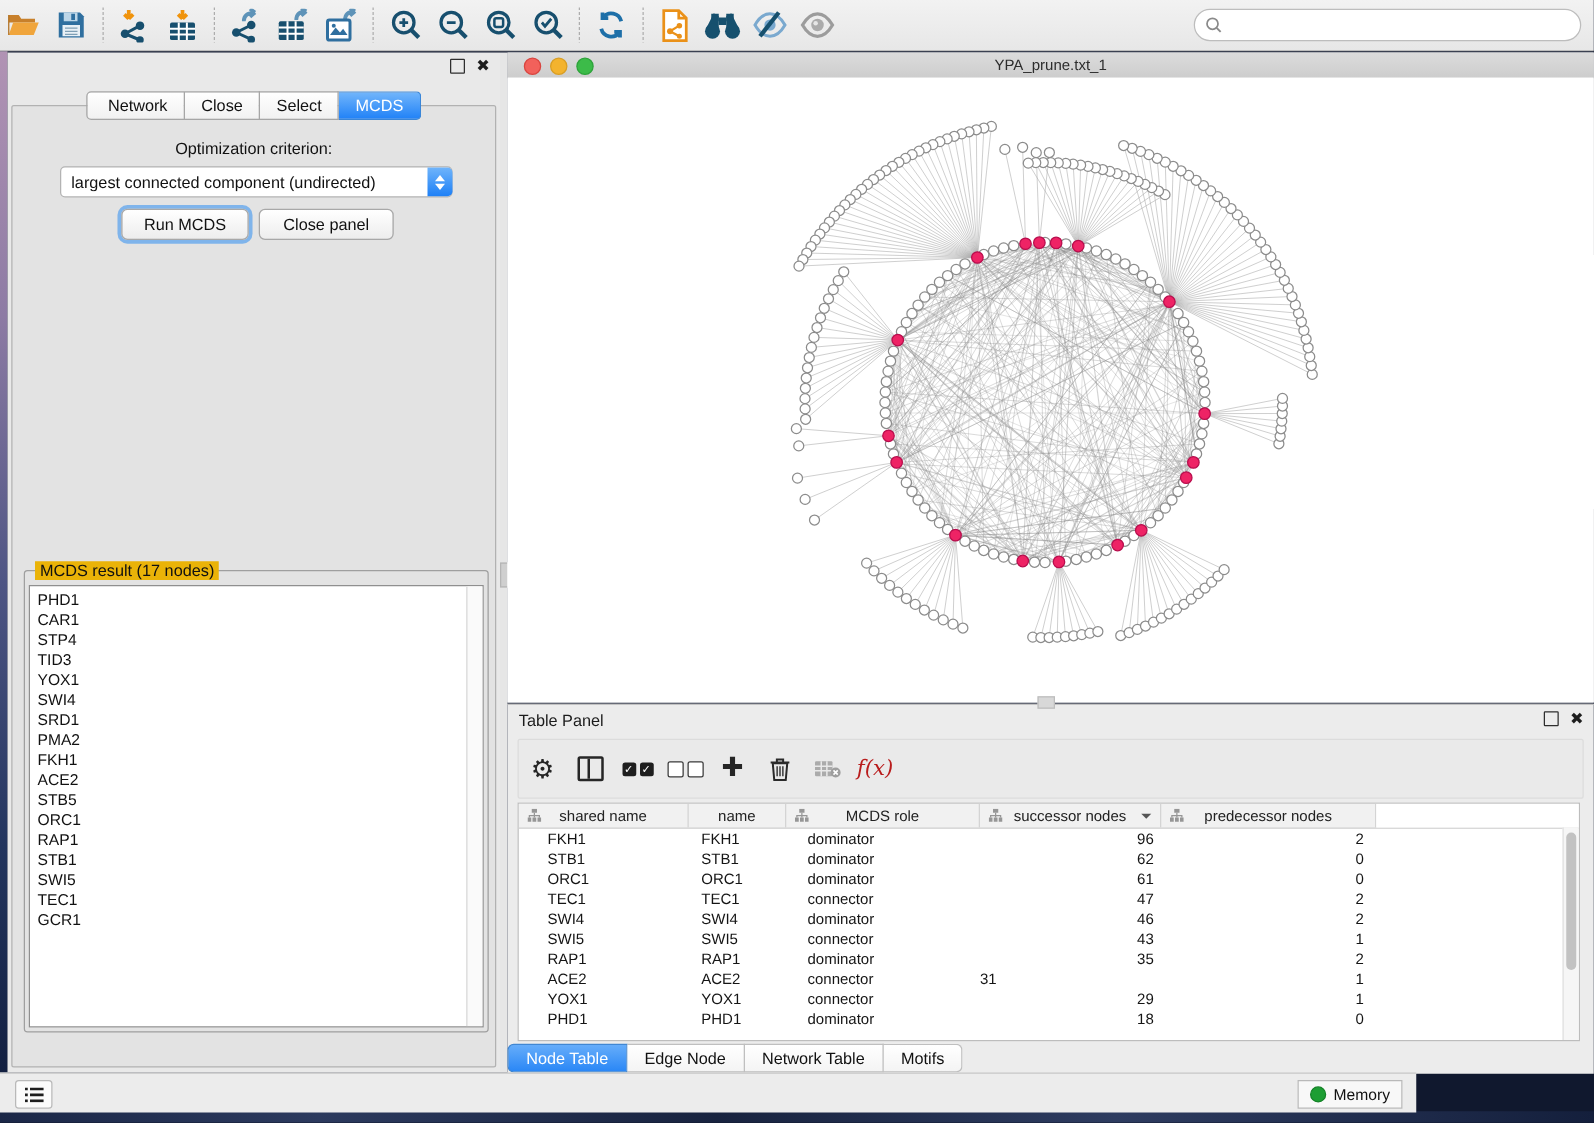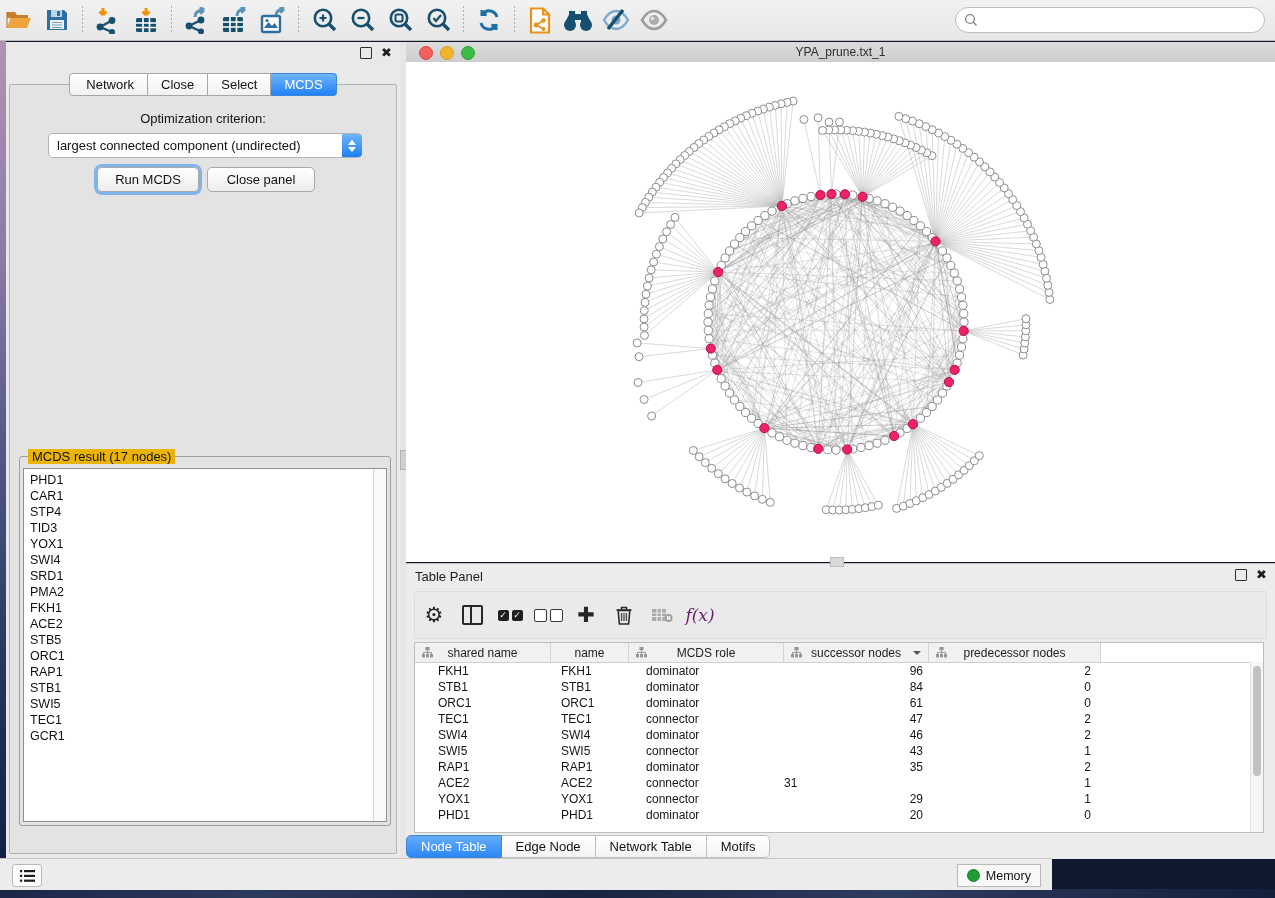--- a/index.html
+++ b/index.html
@@ -81,21 +81,21 @@
   
   #splitter-h-grip{position:absolute;left:830px;top:557px;width:12px;height:8px;
     background:#d8d8d8;border:1px solid #bdbdbd;z-index:5;}
   
   #table-panel{position:absolute;left:406px;top:563px;width:869px;height:295px;
     background:#ececec;border-top:1px solid #c2c2c2;}
   #tp-toolbar{position:absolute;left:8px;top:27px;right:8px;height:46px;
     background:#eaeaea;border:1px solid #dcdcdc;border-radius:2px;
     display:flex;align-items:center;gap:0;}
   .tp-ico{width:38px;display:flex;align-items:center;justify-content:center;color:#262626;}
-  .tp-ico.disabled{color:#701a75;}
+  .tp-ico.disabled{color:#b91c1c;}
   .gear-glyph{font-size:21px;line-height:21px;font-family:"DejaVu Sans",sans-serif;}
   .cols-glyph{width:17px;height:16px;border:2.2px solid #262626;border-radius:2px;position:relative;}
   .cols-glyph:before{content:"";position:absolute;left:6.5px;top:0;bottom:0;width:2.2px;background:#262626;}
   .cb{width:11px;height:11px;border-radius:2px;display:inline-flex;align-items:center;justify-content:center;}
   .cb.on{background:#1e1e1e;color:#fff;font-size:9px;font-weight:bold;}
   .cb.off{border:1.6px solid #3a3a3a;background:#fff;}
   .plus-glyph{font-size:21px;font-weight:bold;line-height:20px;}
   .fx-glyph{font-family:"DejaVu Serif",serif;font-style:italic;font-size:17px;}
   #tp-table{position:absolute;left:8px;top:78px;width:848px;height:189px;
     background:#fff;border:1px solid #bdbdbd;overflow:hidden;}
@@ -110,21 +110,21 @@
   .td{box-sizing:border-box;white-space:nowrap;overflow:hidden;}
   #tp-vscroll{position:absolute;right:0;top:19px;bottom:0;width:12px;background:#f6f6f6;border-left:1px solid #e0e0e0;}
   #tp-vscroll .thumb{position:absolute;left:1.5px;top:4px;width:8px;height:110px;background:#c2c2c2;border-radius:4px;}
   #tp-tabs{position:absolute;left:0;right:0;top:271px;display:flex;justify-content:flex-start;}
   .tp-tab{height:21px;line-height:21px;padding:0 14px;font-size:13px;color:#111;
     background:linear-gradient(#ffffff,#f4f4f4);border:1px solid #bfbfbf;border-left:none;}
   .tp-tab:first-child{border-left:1px solid #bfbfbf;border-radius:5px 0 0 5px;}
   .tp-tab:last-child{border-radius:0 5px 5px 0;}
   .tp-tab.active{background:linear-gradient(#66adfa,#2a87f6);color:#fff;border-color:#4187d2;}
   
-  #status-bar{position:absolute;left:0;top:858px;width:1052px;height:31px;
+  #status-bar{position:absolute;left:0;top:858px;width:1133px;height:31px;
     background:#ececec;border-top:1px solid #c6c6c6;}
   #list-btn{position:absolute;left:12px;top:5px;width:28px;height:21px;background:#fbfbfb;
     border:1px solid #b9b9b9;border-radius:3px;display:flex;align-items:center;justify-content:center;}
   #memory-btn{position:absolute;right:11px;top:5px;height:21px;padding:0 9px;
     background:#f8f8f8;border:1px solid #b9b9b9;display:flex;align-items:center;gap:6px;
     font-size:12.5px;color:#111;}
   #memory-dot{width:11px;height:11px;border-radius:50%;background:#1d9e33;border:1px solid #148227;}
   svg{display:block;}
 </style>
 </head>
@@ -1172,21 +1172,21 @@
           <div class="td" style="width: 136px; text-align: left; padding-left: 23px;">FKH1</div>
           <div class="td" style="width: 78px; text-align: left; padding-left: 10px;">FKH1</div>
           <div class="td" style="width: 155px; text-align: left; padding-left: 17px;">dominator</div>
           <div class="td" style="width: 145px; text-align: right; padding-right: 6px;">96</div>
           <div class="td" style="width: 172px; text-align: right; padding-right: 10px;">2</div>
         </div>
         <div class="tr">
           <div class="td" style="width: 136px; text-align: left; padding-left: 23px;">STB1</div>
           <div class="td" style="width: 78px; text-align: left; padding-left: 10px;">STB1</div>
           <div class="td" style="width: 155px; text-align: left; padding-left: 17px;">dominator</div>
-          <div class="td" style="width: 145px; text-align: right; padding-right: 6px;">84</div>
+          <div class="td" style="width: 145px; text-align: right; padding-right: 6px;">62</div>
           <div class="td" style="width: 172px; text-align: right; padding-right: 10px;">0</div>
         </div>
         <div class="tr">
           <div class="td" style="width: 136px; text-align: left; padding-left: 23px;">ORC1</div>
           <div class="td" style="width: 78px; text-align: left; padding-left: 10px;">ORC1</div>
           <div class="td" style="width: 155px; text-align: left; padding-left: 17px;">dominator</div>
           <div class="td" style="width: 145px; text-align: right; padding-right: 6px;">61</div>
           <div class="td" style="width: 172px; text-align: right; padding-right: 10px;">0</div>
         </div>
         <div class="tr">
@@ -1228,21 +1228,21 @@
           <div class="td" style="width: 136px; text-align: left; padding-left: 23px;">YOX1</div>
           <div class="td" style="width: 78px; text-align: left; padding-left: 10px;">YOX1</div>
           <div class="td" style="width: 155px; text-align: left; padding-left: 17px;">connector</div>
           <div class="td" style="width: 145px; text-align: right; padding-right: 6px;">29</div>
           <div class="td" style="width: 172px; text-align: right; padding-right: 10px;">1</div>
         </div>
         <div class="tr">
           <div class="td" style="width: 136px; text-align: left; padding-left: 23px;">PHD1</div>
           <div class="td" style="width: 78px; text-align: left; padding-left: 10px;">PHD1</div>
           <div class="td" style="width: 155px; text-align: left; padding-left: 17px;">dominator</div>
-          <div class="td" style="width: 145px; text-align: right; padding-right: 6px;">20</div>
+          <div class="td" style="width: 145px; text-align: right; padding-right: 6px;">18</div>
           <div class="td" style="width: 172px; text-align: right; padding-right: 10px;">0</div>
         </div>
       </div>
     <div id="tp-vscroll">
         <div class="thumb"></div>
       </div>
   </div>
   <div id="tp-tabs">
       <div class="tp-tab active">Node Table</div>
       <div class="tp-tab">Edge Node</div>

